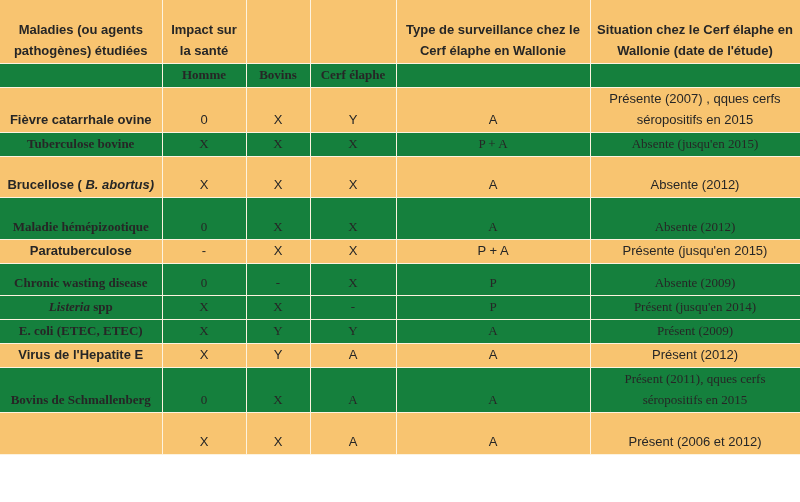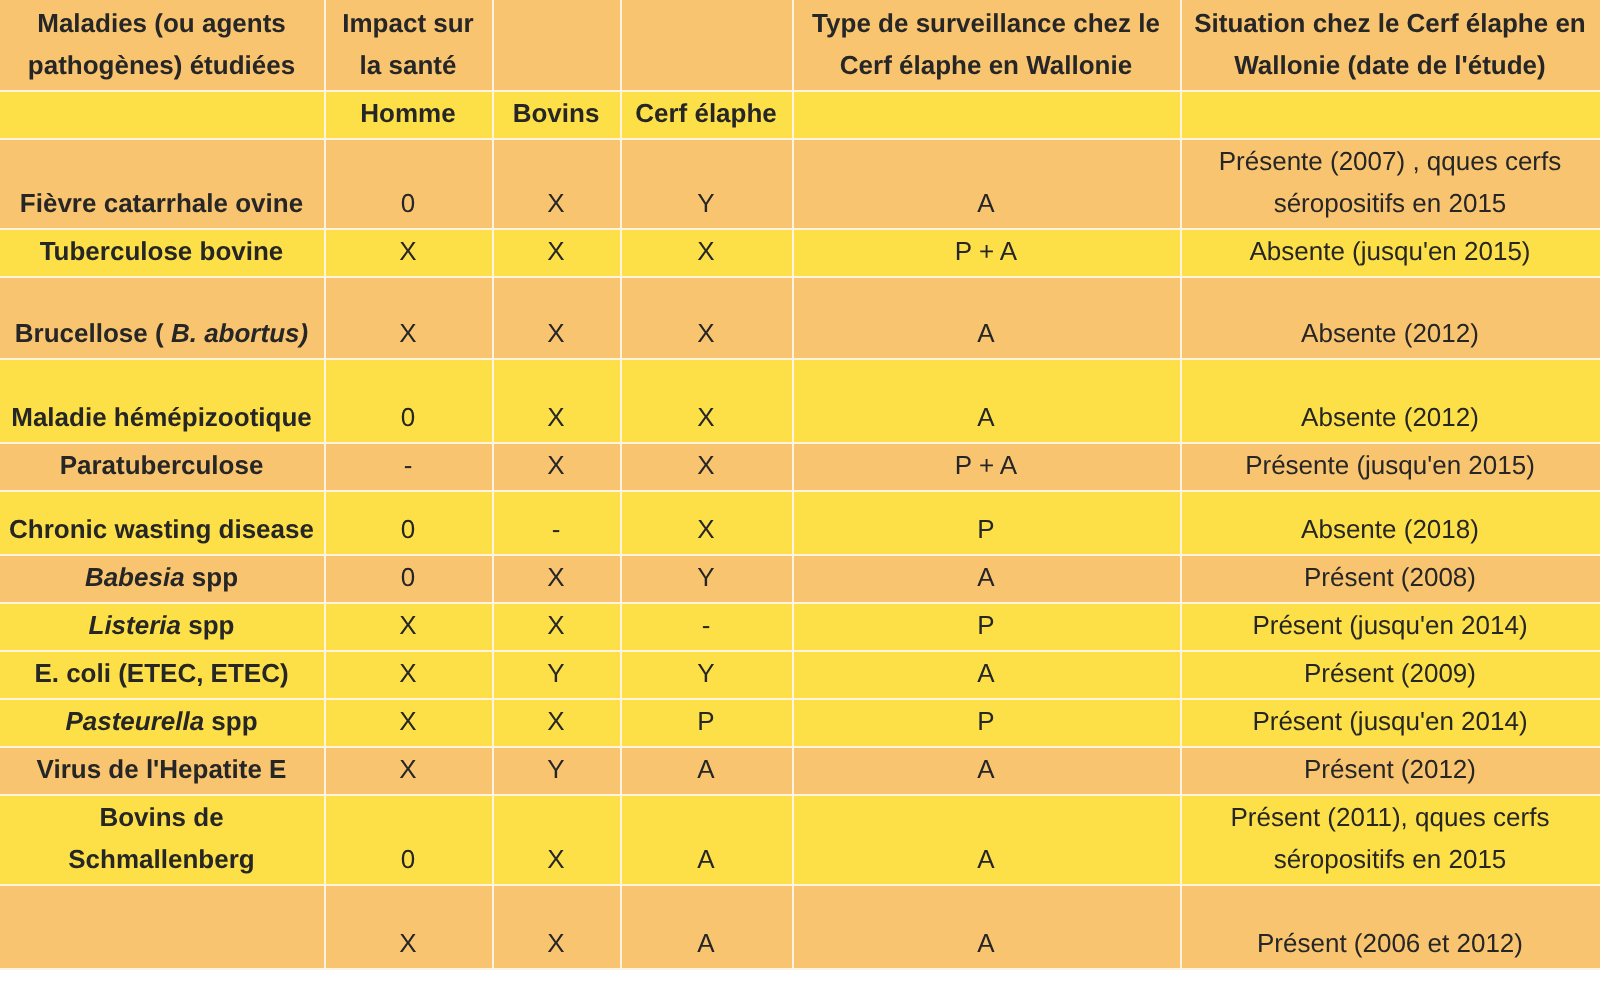--- a/index.html
+++ b/index.html
@@ -25,22 +25,22 @@
       padding: 0 3px 2px 3px;
       text-align: center;
       vertical-align: bottom;
       font-size: 13px;
       line-height: 21px;
       overflow: hidden;
     }
     th { font-weight: bold; }
     td.disease { font-weight: bold; }
     tr.dark td, tr.dark th { background: #f8c470; }
-    tr.light td, tr.light th { background: #fde047; }
-    .head-top th { vertical-align: top; padding-top: 1px; }
+    tr.light td, tr.light th { background: #15803d; font-family: Liberation Serif, serif; }
+    .head-top th { vertical-align: top; padding-top: 19px; }
     .it { font-style: italic; }
   </style>
 </head>
 <body>
 
 <table>
   <colgroup>
     <col style="width:162px">
     <col style="width:84px">
     <col style="width:64px">
@@ -110,31 +110,23 @@
     <td>P + A</td>
     <td>Présente (jusqu'en 2015)</td>
   </tr>
 
   <tr class="light" style="height:32px">
     <td class="disease">Chronic wasting disease</td>
     <td>0</td>
     <td>-</td>
     <td>X</td>
     <td>P</td>
-    <td>Absente (2018)</td>
+    <td>Absente (2009)</td>
   </tr>
 
-  <tr class="dark" style="height:21px">
-    <td class="disease"><span class="it">Babesia</span><span>  spp</span></td>
-    <td>0</td>
-    <td>X</td>
-    <td>Y</td>
-    <td>A</td>
-    <td>Présent (2008)</td>
-  </tr>
 
   <tr class="light" style="height:21px">
     <td class="disease"><span class="it">Listeria</span><span>  spp</span></td>
     <td>X</td>
     <td>X</td>
     <td>-</td>
     <td>P</td>
     <td>Présent (jusqu'en 2014)</td>
   </tr>
 
@@ -142,28 +134,20 @@
   <tr class="light" style="height:21px">
     <td class="disease">E. coli (ETEC, ETEC)</td>
     <td>X</td>
     <td>Y</td>
     <td>Y</td>
     <td>A</td>
     <td>Présent (2009)</td>
   </tr>
 
 
-  <tr class="light" style="height:21px">
-    <td class="disease"><span class="it">Pasteurella</span><span>  spp</span></td>
-    <td>X</td>
-    <td>X</td>
-    <td>P</td>
-    <td>P</td>
-    <td>Présent  (jusqu'en 2014)</td>
-  </tr>
 
   <tr class="dark" style="height:21px">
     <td class="disease">Virus de l'Hepatite E</td>
     <td>X</td>
     <td>Y</td>
     <td>A</td>
     <td>A</td>
     <td>Présent  (2012)</td>
   </tr>
 

